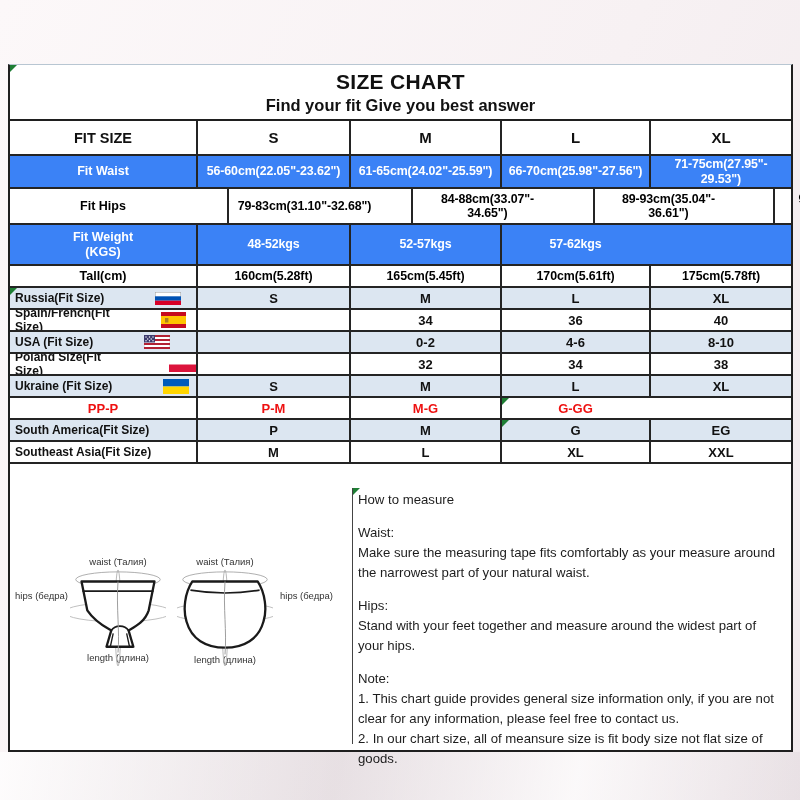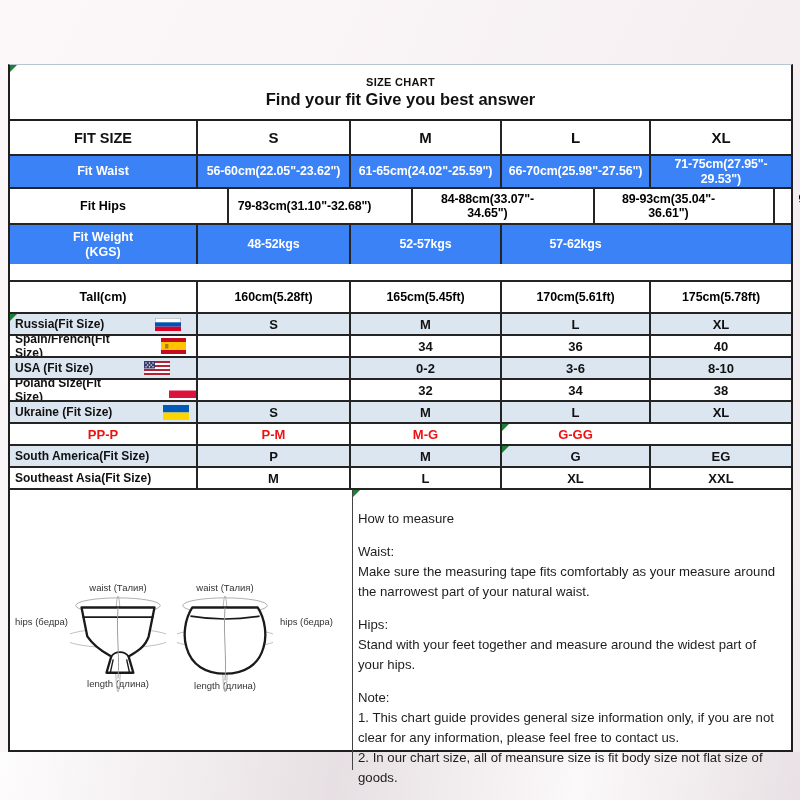--- a/index.html
+++ b/index.html
@@ -17,54 +17,54 @@
   .sheet {
     position:absolute; left:8px; top:64px; width:785px; height:688px;
     background:#fff;
     border-left:2px solid #1f1f1f; border-right:2px solid #1f1f1f;
     border-bottom:2px solid #1f1f1f; border-top:1px solid #b8c6d2;
   }
   .title-block {
     position:relative; height:56px; border-bottom:2px solid #1f1f1f;
     display:flex; flex-direction:column; justify-content:center; align-items:center; gap:2px;
   }
-  .title   { font-size:11px; font-weight:bold; color:#111; letter-spacing:.3px; }
+  .title   { font-size:21px; font-weight:bold; color:#111; letter-spacing:.3px; }
   .subtitle{ font-size:16.5px; font-weight:bold; color:#111; }
 
   .row { display:grid; grid-template-columns:186px 153px 151px 149px 142px; width:100%; }
   .row + .row { border-top:2px solid #242424; }
   .cell { display:flex; align-items:center; justify-content:center; overflow:hidden; position:relative; }
   .cell + .cell { border-left:2px solid #242424; }
 
   .r-header { height:33px;border-radius:13px; }
   .r-waist  { height:33px; }
   .r-hips   { height:36px;gap:31px; }
   .r-weight { height:41px; }
-  .r-tall   { height:32px;margin-top:16px; }
+  .r-tall   { height:22px; }
   .r-country{ height:22px; }
 
   .blue  { background:#3b82f6; color:#fff; }
   .lblue { background:#DCE6F1; }
 
   .hdr-lab { font-weight:bold; font-size:14.5px; color:#111; }
   .hdr-val { font-weight:bold; font-size:15px; color:#111; }
   .m-lab { font-weight:bold; font-size:12.5px; text-align:center; white-space:pre-line; line-height:1.15; }
   .m-val { font-weight:bold; font-size:12.4px; text-align:center; white-space:pre-line; line-height:1.15; letter-spacing:-.1px; }
   .c-lab { justify-content:flex-start; padding-left:5px; font-weight:bold; font-size:12px; color:#111;gap:43px; }
   .c-val { font-weight:bold; font-size:13px; color:#111; }
   .red .c-val, .c-val.red { color:#EE1111; }
 
   .flag { display:inline-flex; margin-left:8px; flex:0 0 auto; }
   .flag svg { display:block; }
 
   .bottom { display:flex; height:282px; border-top:2px solid #242424; position:relative; }
   .figpane { width:342px; position:relative; }
   .howto {
     flex:1; border-left:1px solid #444; position:relative;
-    padding:19px 8px 0 5px; color:#1d1d1d;
+    padding:2px 8px 0 5px; color:#1d1d1d;margin-top:24px;
   }
   .howto p { font-size:13.2px; line-height:20px; font-weight:normal; }
   .sp { height:13px; }
 
   .fig-label { position:absolute; font-size:9.5px; color:#333; }
   .ta-c { text-align:center; } .ta-r { text-align:right; }
   .fig-svg { position:absolute; }
 
   .gmark { position:relative; }
   .gmark::before {
@@ -187,21 +187,21 @@
                 <circle cx="7.2" cy="4" r=".7"></circle>
                 <circle cx="2" cy="5.8" r=".7"></circle>
                 <circle cx="5.5" cy="5.8" r=".7"></circle>
                 <circle cx="9" cy="5.8" r=".7"></circle>
               </g>
             </svg>
         </span>
       </div>
       <div class="cell c-val"></div>
       <div class="cell c-val">0-2</div>
-      <div class="cell c-val">3-6</div>
+      <div class="cell c-val">4-6</div>
       <div class="cell c-val">8-10</div>
     </div>
     <div class="row r-country">
       <div class="cell c-lab">
         <span>Poland Size(Fit Size)</span>
         <span class="flag">
           <svg width="27" height="15" viewBox="0 0 27 15">
               <rect width="27" height="7.5" fill="#fff"></rect>
               <rect y="7.5" width="27" height="7.5" fill="#DC143C"></rect>
             </svg>

